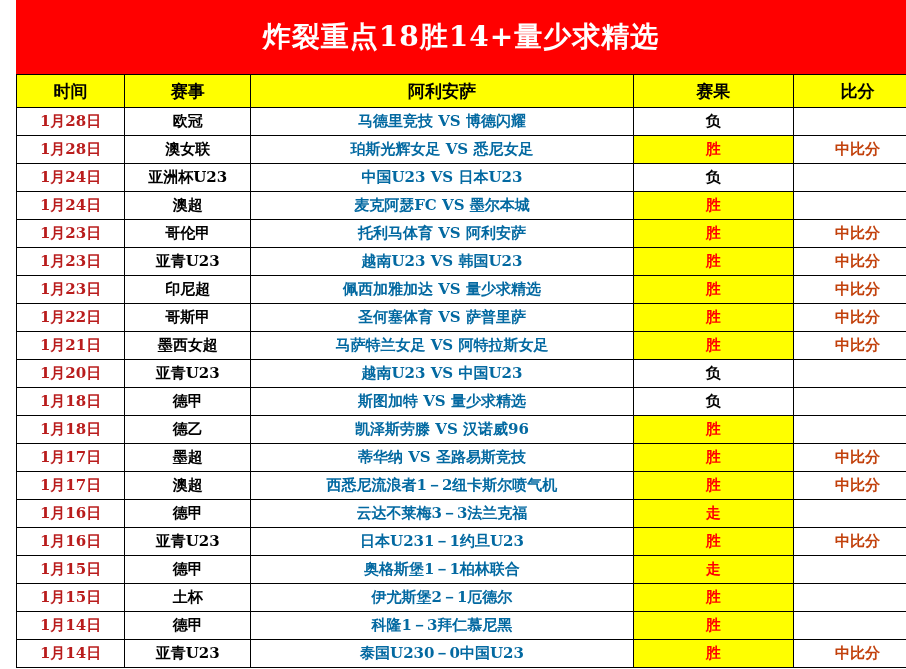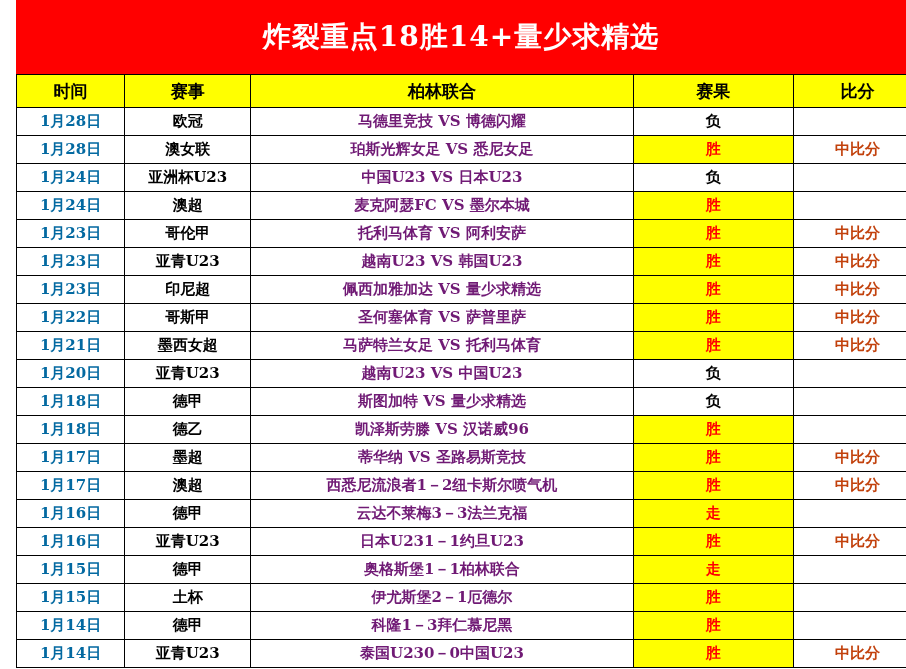--- a/index.html
+++ b/index.html
@@ -54,23 +54,23 @@
     color: #000000;
     height: 32px;
     font-size: 17px;
   }
   .col-date   { width: 108px; }
   .col-league { width: 126px; }
   .col-match  { width: 382px; }
   .col-result { width: 160px; }
   .col-score  { width: 128px; }
 
-  td.date   { color: #0369a1; border-radius: 11px; }
+  td.date   { color: #b91c1c; border-radius: 11px; }
   td.league { color: #000000; }
-  td.match  { color: #701a75; }
+  td.match  { color: #0369a1; }
   td.result { color: #ff0000; background: #ffff00; }
   td.result.plain { color: #000000; background: #ffffff; font-weight: bold; }
   td.score  { color: #c2410c; }
 </style>
 </head>
 <body>
 
 <div class="sheet">
 
   <div class="title-bar">炸裂重点18胜14+量少求精选</div>
@@ -80,21 +80,21 @@
       <col class="col-date">
       <col class="col-league">
       <col class="col-match">
       <col class="col-result">
       <col class="col-score">
     </colgroup>
     <thead>
       <tr>
         <th>时间</th>
         <th>赛事</th>
-        <th>柏林联合</th>
+        <th>阿利安萨</th>
         <th>赛果</th>
         <th>比分</th>
       </tr>
     </thead>
     <tbody id="table-body">
         <tr>
           <td class="date">1月28日</td>
           <td class="league">欧冠</td>
           <td class="match">马德里竞技  VS  博德闪耀</td>
           <td class="result plain">负</td>
@@ -145,21 +145,21 @@
         <tr>
           <td class="date">1月22日</td>
           <td class="league">哥斯甲</td>
           <td class="match">圣何塞体育  VS  萨普里萨</td>
           <td class="result">胜</td>
           <td class="score">中比分</td>
         </tr>
         <tr>
           <td class="date">1月21日</td>
           <td class="league">墨西女超</td>
-          <td class="match">马萨特兰女足  VS  托利马体育</td>
+          <td class="match">马萨特兰女足  VS  阿特拉斯女足</td>
           <td class="result">胜</td>
           <td class="score">中比分</td>
         </tr>
         <tr>
           <td class="date">1月20日</td>
           <td class="league">亚青U23</td>
           <td class="match">越南U23  VS  中国U23</td>
           <td class="result plain">负</td>
           <td class="score"></td>
         </tr>

